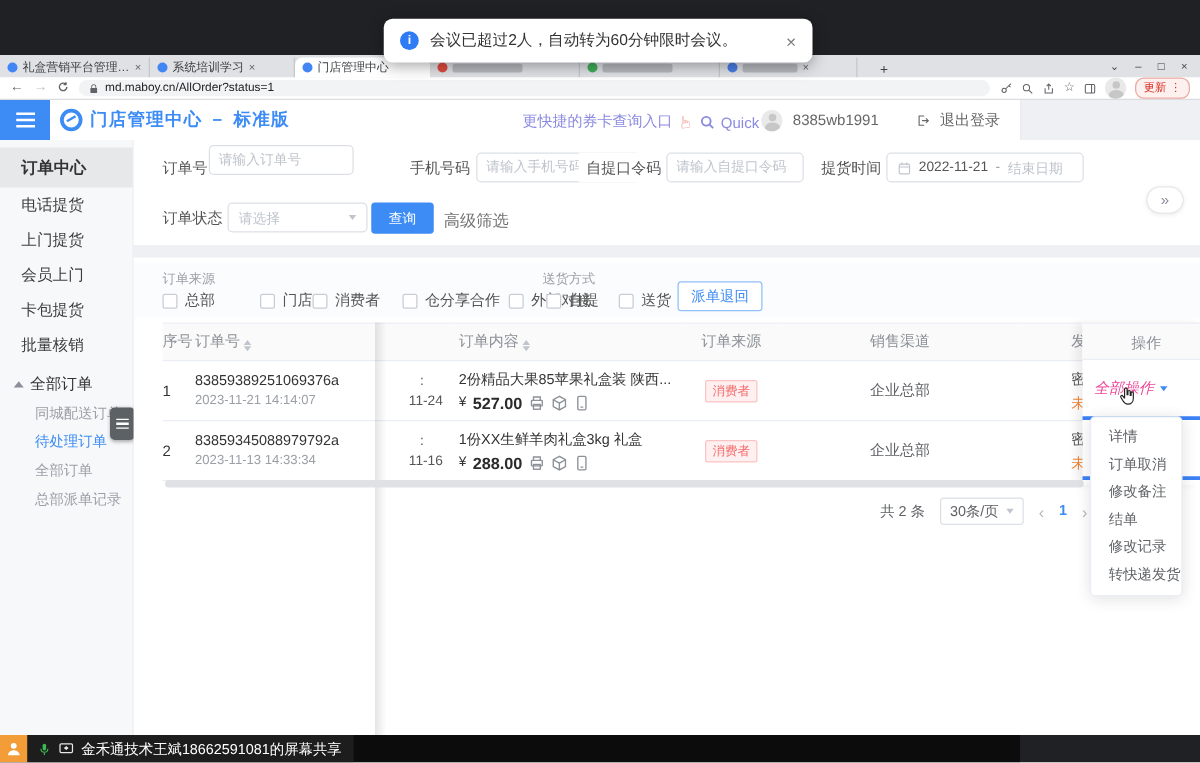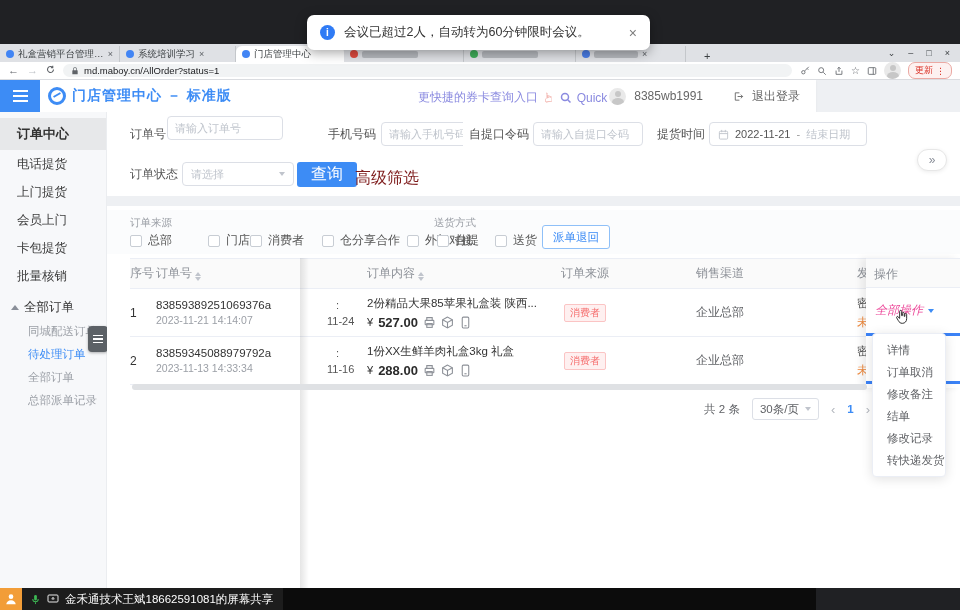--- a/index.html
+++ b/index.html
@@ -52,22 +52,22 @@
   .side-handle i { width:10px; height:1.5px; background:#fff; display:block; }
 
   
   .main { position:absolute; left:107px; top:32px; width:853px; height:476px; background:#eef0f3; }
   .filtercard { position:absolute; left:0; top:0; width:853px; height:84px; background:#fff; }
   .flabel { position:absolute; font-size:12px; color:#555; line-height:24px; white-space:nowrap; }
   .finput { position:absolute; height:24px; border:1px solid #dcdfe6; border-radius:4px; font-size:11px; color:#333; padding:0 7px; background:#fff; }
   .finput::placeholder { color:#bfc4cc; }
   .datebox { position:absolute; height:24px; border:1px solid #dcdfe6; border-radius:4px; background:#fff; display:flex; align-items:center; gap:6px; padding:0 8px; font-size:11px; }
   .selectbox { position:absolute; height:24px; border:1px solid #dcdfe6; border-radius:4px; background:#fff; display:flex; align-items:center; justify-content:space-between; padding:0 8px; font-size:11px; color:#bfc4cc; }
-  .btn-primary { position:absolute; height:25px; background:#3d8cf5; color:#fff; font-size:16px; border:none; border-radius:3px; padding:0 14px; }
-  .linkblue { color:#7f1d1d; font-size:16px; }
+  .btn-primary { position:absolute; height:25px; background:#3d8cf5; color:#fff; font-size:11px; border:none; border-radius:3px; padding:0 14px; }
+  .linkblue { color:#737373; font-size:13px; }
   .expandbtn { position:absolute; right:13px; top:37px; width:30px; height:22px; background:#fff; border:1px solid #e7e7e7; border-radius:11px; box-shadow:0 1px 4px rgba(0,0,0,.08); color:#8a8f99; font-size:12px; text-align:center; line-height:20px; }
 
   .tablecard { position:absolute; left:0; top:94px; width:853px; height:382px; background:#fff; }
   .cbrow { position:absolute; left:0; top:4px; width:853px; height:44px; background:#fbfcfd; }
   .cb-grouplabel { position:absolute; top:6px; font-size:10.5px; color:#9b9fa6; }
   .cbitem { position:absolute; top:22px; display:flex; align-items:center; gap:6px; font-size:12px; color:#555; }
   .cbbox { width:12px; height:12px; border:1px solid #c8cdd4; border-radius:2px; background:#fff; }
   .btn-outline { position:absolute; top:15px; height:24px; border:1px solid #8fc0f8; color:#3d8cf5; background:#fff; font-size:11.5px; border-radius:3px; padding:0 10px; }
 
   table.grid { position:absolute; left:23px; top:52px; border-collapse:collapse; table-layout:fixed; }
@@ -84,21 +84,21 @@
   .cline1 { font-size:11.5px; color:#333; white-space:nowrap; overflow:hidden; }
   .cline2 { display:flex; align-items:center; gap:5px; margin-top:4px; }
   .yen { font-size:11px; color:#333; }
   .price { font-size:13px; font-weight:bold; color:#2b2b2b; }
   .rowic { display:inline-flex; }
   .badge-red { display:inline-block; background:#fef0f0; border:1px solid #fbc4c4; color:#f56c6c; font-size:10px; padding:1px 5px; border-radius:2px; }
   .shipcell div { white-space:nowrap; }
   .ship1 { font-size:11.5px; color:#555; }
   .ship2 { font-size:11.5px; color:#f0883a; margin-top:4px; }
   .fixshadow-left { position:absolute; left:193px; top:52px; width:9px; height:330px; background:linear-gradient(to right, rgba(0,0,0,.10), rgba(0,0,0,0)); pointer-events:none; }
-  .opscol { position:absolute; left:759px; top:52px; width:94px; height:130px; background:#fff; box-shadow:-5px 0 7px rgba(0,0,0,.07); }
+  .opscol { position:absolute; left:759px; top:52px; width:94px; height:130px; background:#fff; box-shadow:-5px 0 7px rgba(0,0,0,.07);text-align:center; }
   .opshead { height:30px; line-height:30px; background:#fafafa; border-top:1px solid #ebeef5; border-bottom:1px solid #ebeef5; font-size:12px; color:#8c9097; padding-left:8px; }
   .opscell { height:48px; border-bottom:3px solid #3b82f6; display:flex; align-items:center; padding-left:9px; font-size:12px; color:#ec4899; gap:3px;font-style:italic; }
   .caret-dn { width:0; height:0; border-left:3.5px solid transparent; border-right:3.5px solid transparent; border-top:4px solid #3d8cf5; margin-left:2px; }
   .hscroll { position:absolute; left:25px; top:178px; width:735px; height:6px; background:#dfe1e4; border-radius:3px; }
 
   .pager { position:absolute; right:90px; top:192px; display:flex; align-items:center; gap:12px; font-size:11.5px; color:#606266; }
   .psize { border:1px solid #dcdfe6; border-radius:3px; height:22px; display:flex; align-items:center; gap:6px; padding:0 7px; color:#606266; }
   .caret-gray { width:0; height:0; border-left:3.5px solid transparent; border-right:3.5px solid transparent; border-top:4px solid #c0c4cc; }
   .pnav { color:#b4b8bf; font-size:13px; }
   .pcur { color:#3d8cf5; font-weight:bold; }

